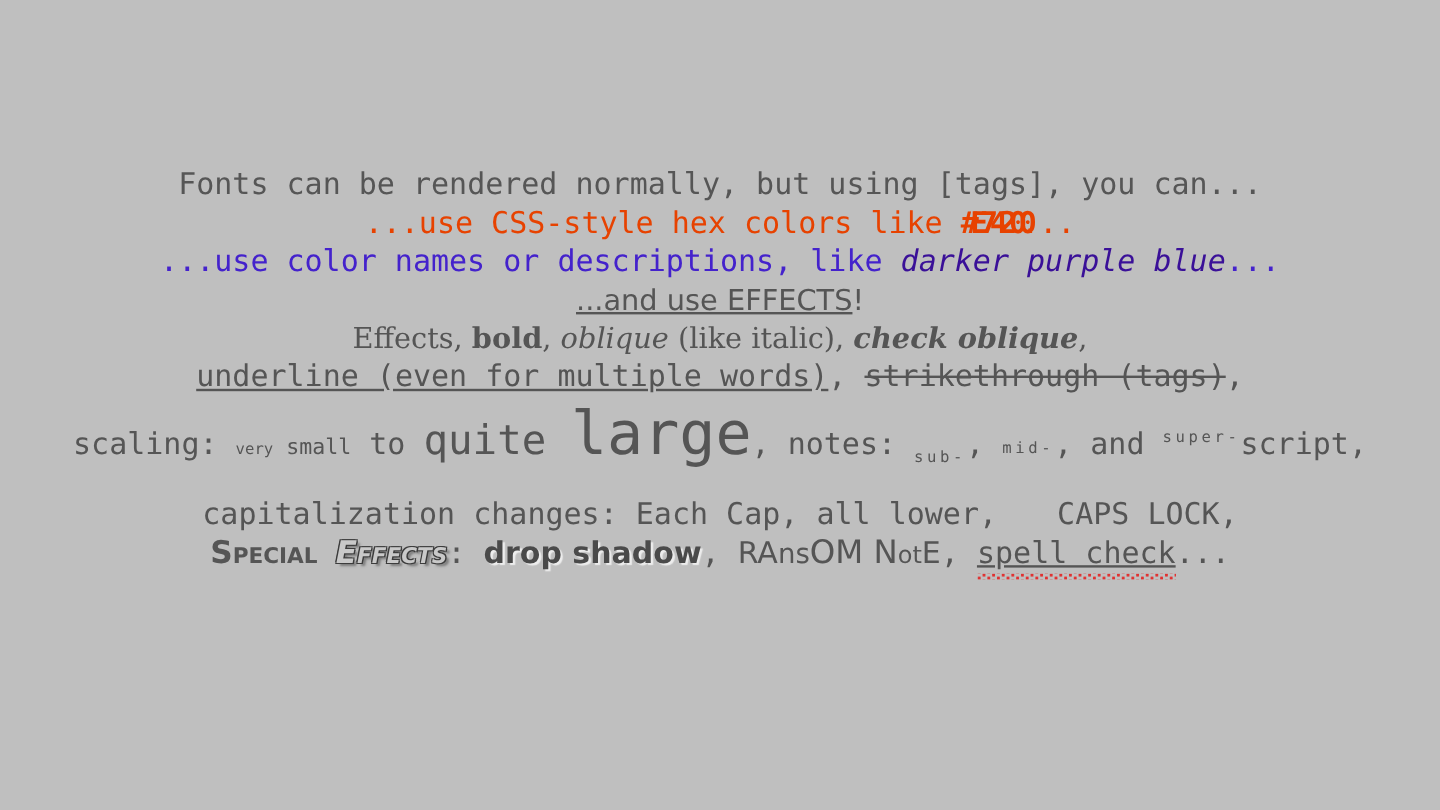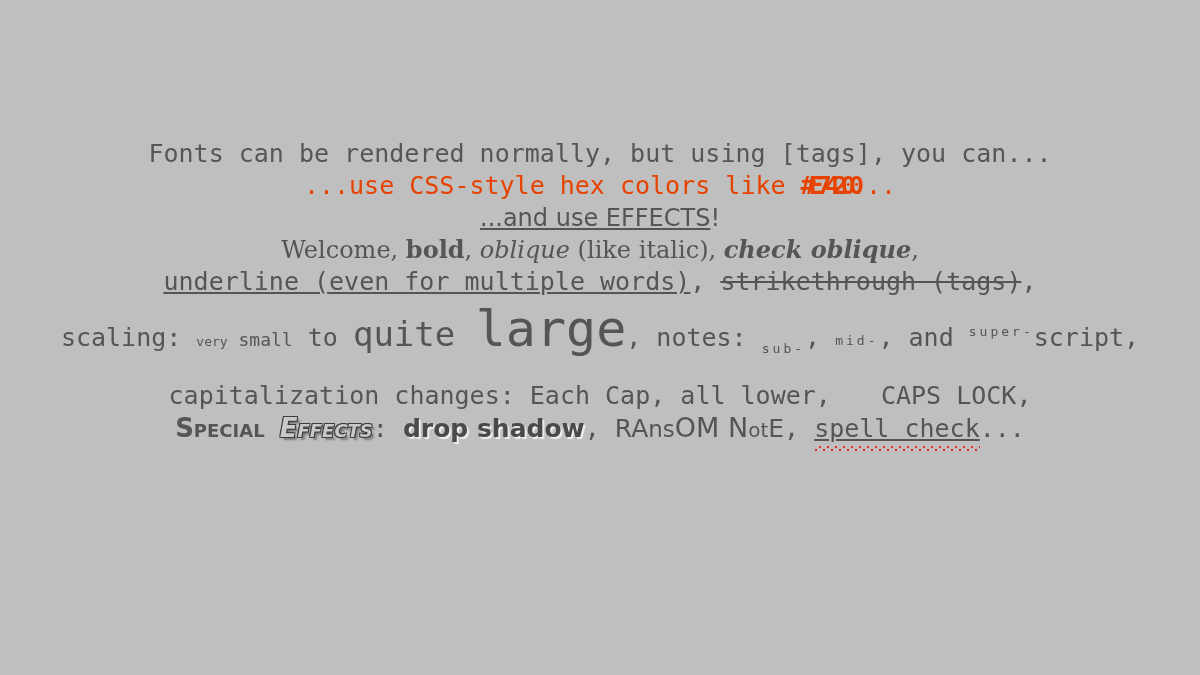--- a/index.html
+++ b/index.html
@@ -173,27 +173,30 @@
   <div class="lines">
 
     <div class="line l-intro">
       <span>Fonts can be rendered normally, but using [tags], you can...</span>
     </div>
 
     <div class="line l-hex">
       <span>...use CSS-style hex colors like </span><span class="hexcode">#E74200</span><span>...</span>
     </div>
 
+    <div class="line l-names">
+      <span>...use color names or descriptions, like </span><span class="darkerpurpleblue">darker purple blue</span><span>...</span>
+    </div>
 
     <div class="line l-effects">
       <span class="u">...and use EFFECTS</span><span>!</span>
     </div>
 
     <div class="line l-weights">
-      <span>Welcome, </span><span class="w-bold">bold</span><span>, </span><span class="w-oblique">oblique</span><span> (like italic), </span><span class="w-boldoblique">check oblique</span><span>,</span>
+      <span>Effects, </span><span class="w-bold">bold</span><span>, </span><span class="w-oblique">oblique</span><span> (like italic), </span><span class="w-boldoblique">check oblique</span><span>,</span>
     </div>
 
     <div class="line l-decorations">
       <span class="deco-underline">underline (even for multiple words)</span><span>, </span><span class="deco-strike">strikethrough (tags)</span><span>,</span>
     </div>
 
     <div class="line l-scaling">
       <span>scaling: </span><span class="sz-verysmall">very</span><span class="sz-small"> </span><span class="sz-small">small</span><span> to </span><span class="sz-quite">quite</span><span class="sz-quite"> </span><span class="sz-large">large</span><span>, notes: </span><span class="scr-sub">sub-</span><span>, </span><span class="scr-mid">mid-</span><span>, and </span><span class="scr-super">super-</span><span>script</span><span>,</span>
     </div>
 

